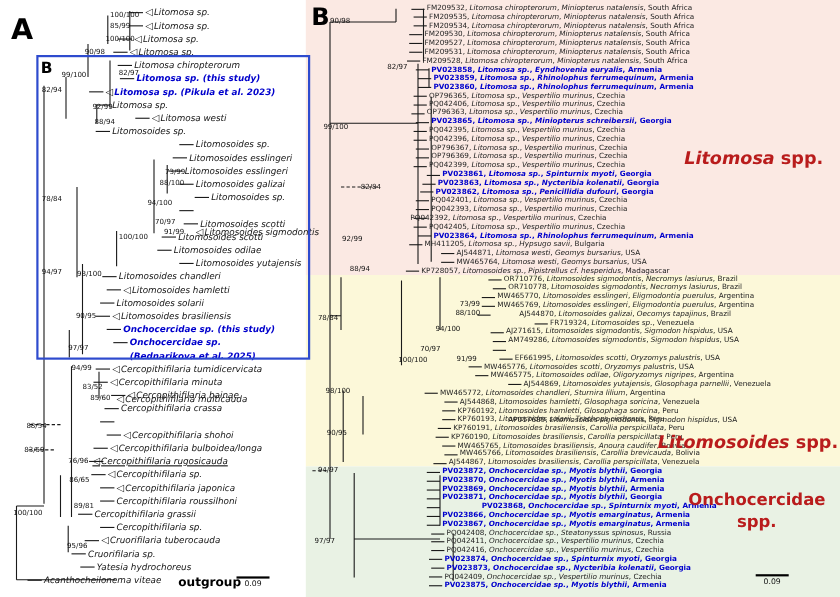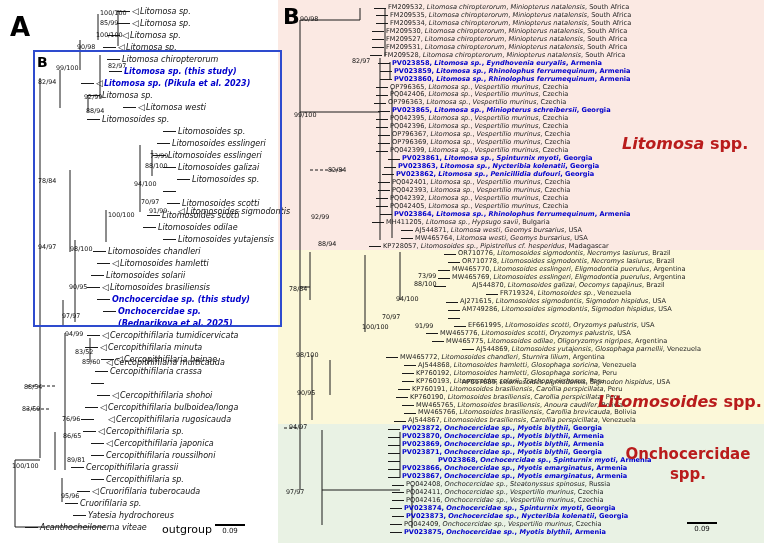--- a/index.html
+++ b/index.html
@@ -21,21 +21,21 @@
   .tipB .it{font-style:italic;}
   .branch{position:absolute;height:1px;background:#1a1a1a;z-index:3;}
   .support{position:absolute;font-size:6.4px;color:#111;z-index:4;white-space:nowrap;background:transparent;}
   .tri-icon{font-style:normal;font-size:9px;margin-right:1px;color:#222;}
   .region-label{position:absolute;z-index:5;font-weight:bold;color:#b91c1c;white-space:nowrap;}
   .region-label .it{font-style:italic;}
   #region-onchocercidae{white-space:normal;width:132px;text-align:center;line-height:1.35;}
   .scalebar{position:absolute;z-index:5;}
   .scalebar .bar{height:2px;background:#000;}
   .scalebar .lbl{font-size:7px;color:#111;text-align:center;margin-top:1px;}
-  #outgroup-label{position:absolute;left:162px;top:523px;font-size:11px;font-weight:normal;z-index:5;}
+  #outgroup-label{position:absolute;left:162px;top:523px;font-size:11px;font-weight:bold;z-index:5;}
 </style>
 </head>
 <body>
 
 <div id="fig">
 
   <div class="band" id="band-pink"></div>
   <div class="band" id="band-yellow"></div>
   <div class="band" id="band-green"></div>
 
@@ -135,21 +135,21 @@
       <div class="tipA" style="left: 116px; top: 355px;"><span class="tri-icon">◁</span><span>Cercopithifilaria bainae</span></div>
       <div class="branch" style="left: 95px; top: 371px; width: 13px;"></div>
       <div class="tipA" style="left: 110px; top: 367px;"><span>Cercopithifilaria crassa</span></div>
       <div class="branch" style="left: 91px; top: 383px; width: 13px;"></div>
       <div class="tipA" style="left: 106px; top: 358px;"><span class="tri-icon">◁</span><span>Cercopithifilaria multicauda</span></div>
       <div class="branch" style="left: 97px; top: 395px; width: 13px;"></div>
       <div class="tipA" style="left: 112px; top: 391px;"><span class="tri-icon">◁</span><span>Cercopithifilaria shohoi</span></div>
       <div class="branch" style="left: 85px; top: 407px; width: 13px;"></div>
       <div class="tipA" style="left: 100px; top: 403px;"><span class="tri-icon">◁</span><span>Cercopithifilaria bulboidea/longa</span></div>
       <div class="branch" style="left: 81px; top: 419px; width: 13px;"></div>
-      <div class="tipA" style="left: 108px; top: 415px;"><span class="tri-icon">◁</span><span>Cercopithifilaria rugosicauda</span></div>
+      <div class="tipA" style="left: 84px; top: 415px; text-decoration: underline;"><span class="tri-icon">◁</span><span>Cercopithifilaria rugosicauda</span></div>
       <div class="branch" style="left: 83px; top: 431px; width: 13px;"></div>
       <div class="tipA" style="left: 98px; top: 427px;"><span class="tri-icon">◁</span><span>Cercopithifilaria sp.</span></div>
       <div class="branch" style="left: 91px; top: 443px; width: 13px;"></div>
       <div class="tipA" style="left: 106px; top: 439px;"><span class="tri-icon">◁</span><span>Cercopithifilaria japonica</span></div>
       <div class="branch" style="left: 91px; top: 455px; width: 13px;"></div>
       <div class="tipA" style="left: 106px; top: 451px;"><span>Cercopithifilaria roussilhoni</span></div>
       <div class="branch" style="left: 71px; top: 467px; width: 13px;"></div>
       <div class="tipA" style="left: 86px; top: 463px;"><span>Cercopithifilaria grassii</span></div>
       <div class="branch" style="left: 91px; top: 479px; width: 13px;"></div>
       <div class="tipA" style="left: 106px; top: 475px;"><span>Cercopithifilaria sp.</span></div>
@@ -205,21 +205,21 @@
       <div class="tipB blue" style="left: 402px; top: 155.05px;"><span>PV023861, </span><span class="it">Litomosa sp.</span><span>, </span><span class="it">Spinturnix myoti</span><span>, </span><span>Georgia</span></div>
       <div class="branch" style="left: 384px; top: 166.5px; width: 12px;"></div>
       <div class="tipB blue" style="left: 398px; top: 163px;"><span>PV023863, </span><span class="it">Litomosa sp.</span><span>, </span><span class="it">Nycteribia kolenatii</span><span>, </span><span>Georgia</span></div>
       <div class="branch" style="left: 382px; top: 174.45px; width: 12px;"></div>
       <div class="tipB blue" style="left: 396px; top: 170.95px;"><span>PV023862, </span><span class="it">Litomosa sp.</span><span>, </span><span class="it">Penicillidia dufouri</span><span>, </span><span>Georgia</span></div>
       <div class="branch" style="left: 378px; top: 182.4px; width: 12px;"></div>
       <div class="tipB" style="left: 392px; top: 178.9px;"><span>PQ042401, </span><span class="it">Litomosa sp.</span><span>, </span><span class="it">Vespertilio murinus</span><span>, </span><span>Czechia</span></div>
       <div class="branch" style="left: 378px; top: 190.35px; width: 12px;"></div>
       <div class="tipB" style="left: 392px; top: 186.85px;"><span>PQ042393, </span><span class="it">Litomosa sp.</span><span>, </span><span class="it">Vespertilio murinus</span><span>, </span><span>Czechia</span></div>
       <div class="branch" style="left: 376px; top: 198.3px; width: 12px;"></div>
-      <div class="tipB" style="left: 390px; top: 194.8px;"><span>PQ042392, </span><span class="it">Litomosa sp.</span><span>, </span><span class="it">Vespertilio murinus</span><span>, </span><span>Czechia</span></div>
+      <div class="tipB" style="left: 373px; top: 194.8px;"><span>PQ042392, </span><span class="it">Litomosa sp.</span><span>, </span><span class="it">Vespertilio murinus</span><span>, </span><span>Czechia</span></div>
       <div class="branch" style="left: 376px; top: 206.25px; width: 12px;"></div>
       <div class="tipB" style="left: 390px; top: 202.75px;"><span>PQ042405, </span><span class="it">Litomosa sp.</span><span>, </span><span class="it">Vespertilio murinus</span><span>, </span><span>Czechia</span></div>
       <div class="branch" style="left: 380px; top: 214.2px; width: 12px;"></div>
       <div class="tipB blue" style="left: 394px; top: 210.7px;"><span>PV023864, </span><span class="it">Litomosa sp.</span><span>, </span><span class="it">Rhinolophus ferrumequinum</span><span>, </span><span>Armenia</span></div>
       <div class="branch" style="left: 372px; top: 222.15px; width: 12px;"></div>
       <div class="tipB" style="left: 386px; top: 218.65px;"><span>MH411205, </span><span class="it">Litomosa sp.</span><span>, </span><span class="it">Hypsugo savii</span><span>, </span><span>Bulgaria</span></div>
       <div class="branch" style="left: 401px; top: 230.1px; width: 12px;"></div>
       <div class="tipB" style="left: 415px; top: 226.6px;"><span>AJ544871, </span><span class="it">Litomosa westi</span><span>, </span><span class="it">Geomys bursarius</span><span>, </span><span>USA</span></div>
       <div class="branch" style="left: 401px; top: 238.05px; width: 12px;"></div>
       <div class="tipB" style="left: 415px; top: 234.55px;"><span>MW465764, </span><span class="it">Litomosa westi</span><span>, </span><span class="it">Geomys bursarius</span><span>, </span><span>USA</span></div>

